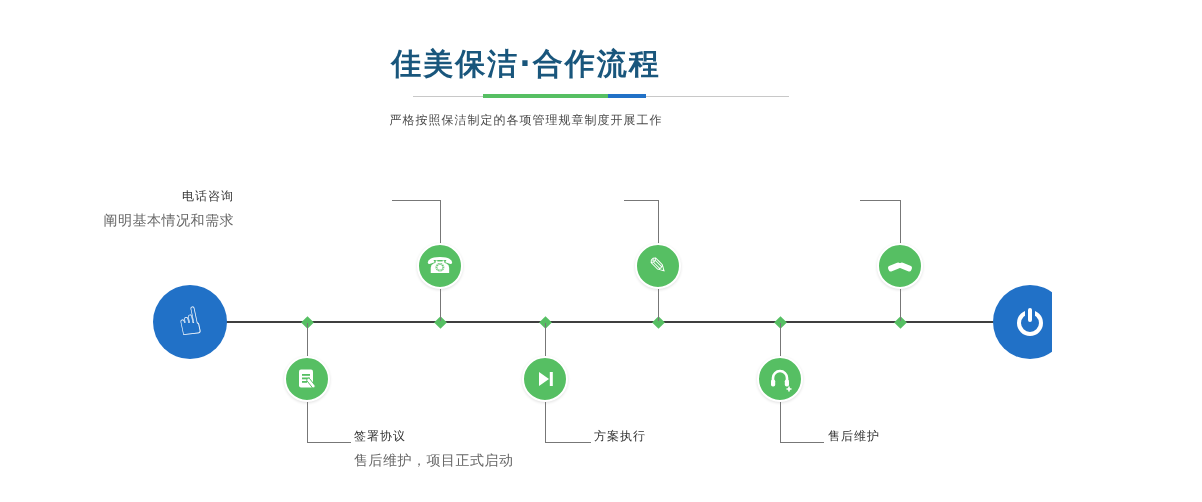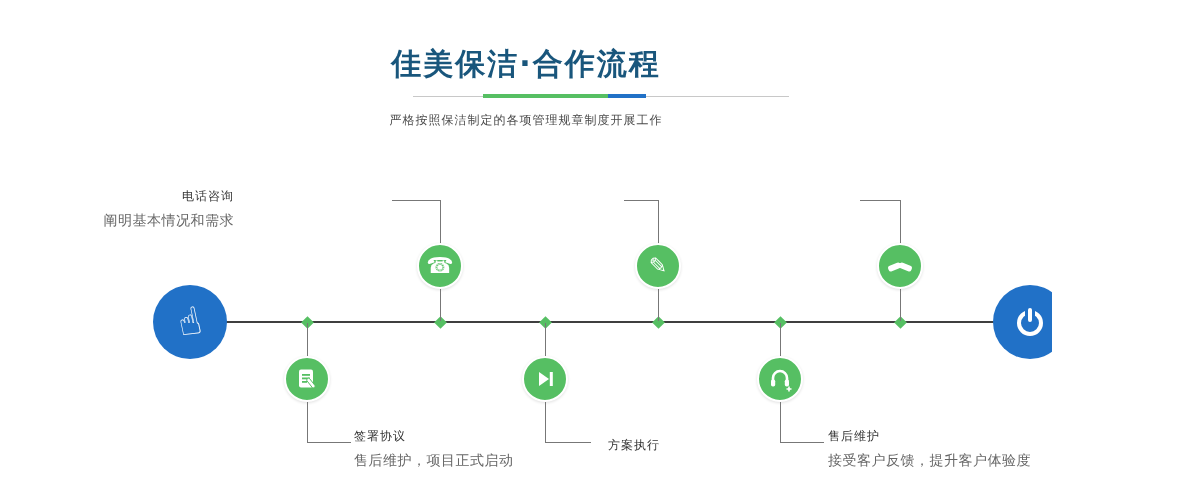--- a/index.html
+++ b/index.html
@@ -129,33 +129,32 @@
 
   <div class="conn v" style="left:545px;top:323px;height:33px;"></div>
   <div class="node-circle" style="left:522px;top:356px;">
     <svg width="20" height="20" viewBox="0 0 20 20">
       <polygon points="4,3 14,10 4,17" fill="#ffffff"></polygon>
       <rect x="14.8" y="3" width="3" height="14" fill="#ffffff"></rect>
     </svg>
   </div>
   <div class="conn v" style="left:545px;top:402px;height:40px;"></div>
   <div class="conn h" style="left:545px;top:442px;width:46px;"></div>
-  <div class="step-label bot-lab" style="left:608px;top:428px;margin-top:9px;">
+  <div class="step-label bot-lab" style="left:594px;top:428px;">
     <div class="step-title">方案执行</div>
   </div>
 
   <div class="conn v" style="left:780px;top:323px;height:33px;"></div>
   <div class="node-circle" style="left:757px;top:356px;">
     <svg width="26" height="26" viewBox="0 0 26 26">
       <path d="M6 15 v-3 a7 7 0 0 1 14 0 v3" stroke="#ffffff" stroke-width="2.6" fill="none"></path>
       <rect x="4" y="13.5" width="4.2" height="7" rx="1.8" fill="#ffffff"></rect>
       <rect x="17.8" y="13.5" width="4.2" height="7" rx="1.8" fill="#ffffff"></rect>
       <path d="M19.5 23 h5 M22 20.5 v5" stroke="#ffffff" stroke-width="1.6"></path>
     </svg>
   </div>
   <div class="conn v" style="left:780px;top:402px;height:40px;"></div>
   <div class="conn h" style="left:780px;top:442px;width:44px;"></div>
   <div class="step-label bot-lab" style="left:828px;top:428px;">
     <div class="step-title">售后维护</div>
-    <div class="step-desc">接受客户反馈，提升客户体验度</div>
   </div>
 
 </div>
 
 </body></html>

